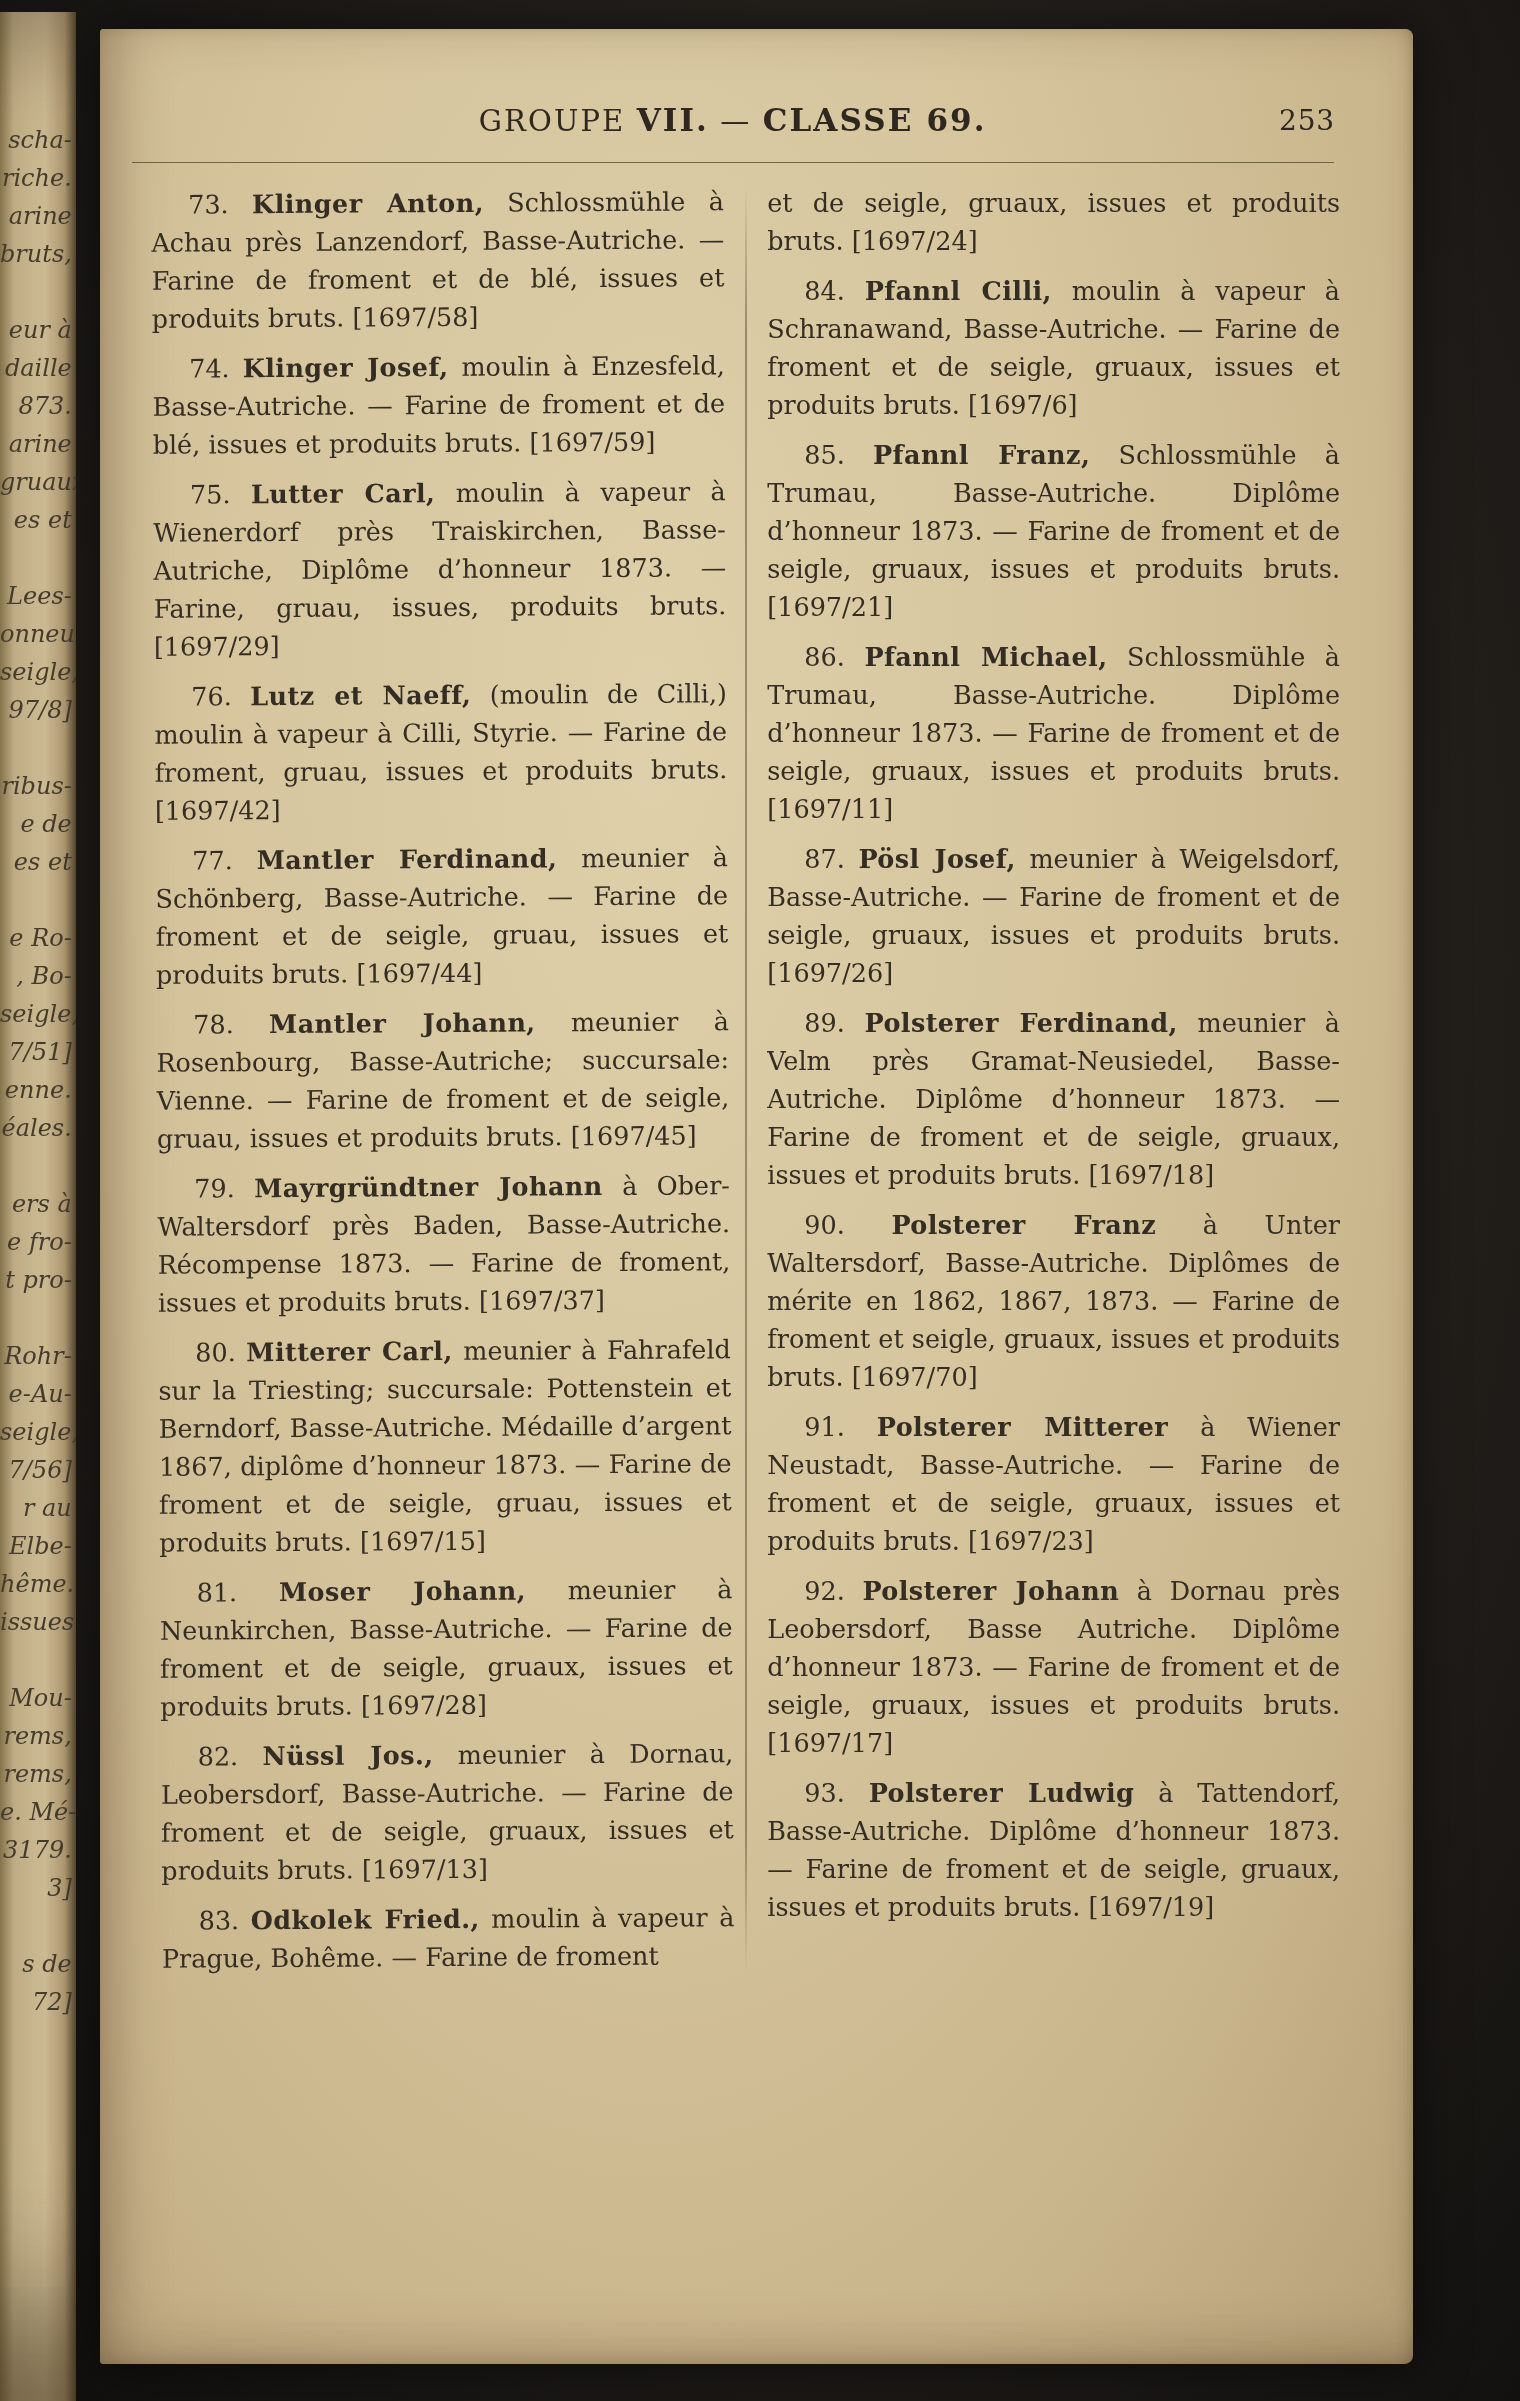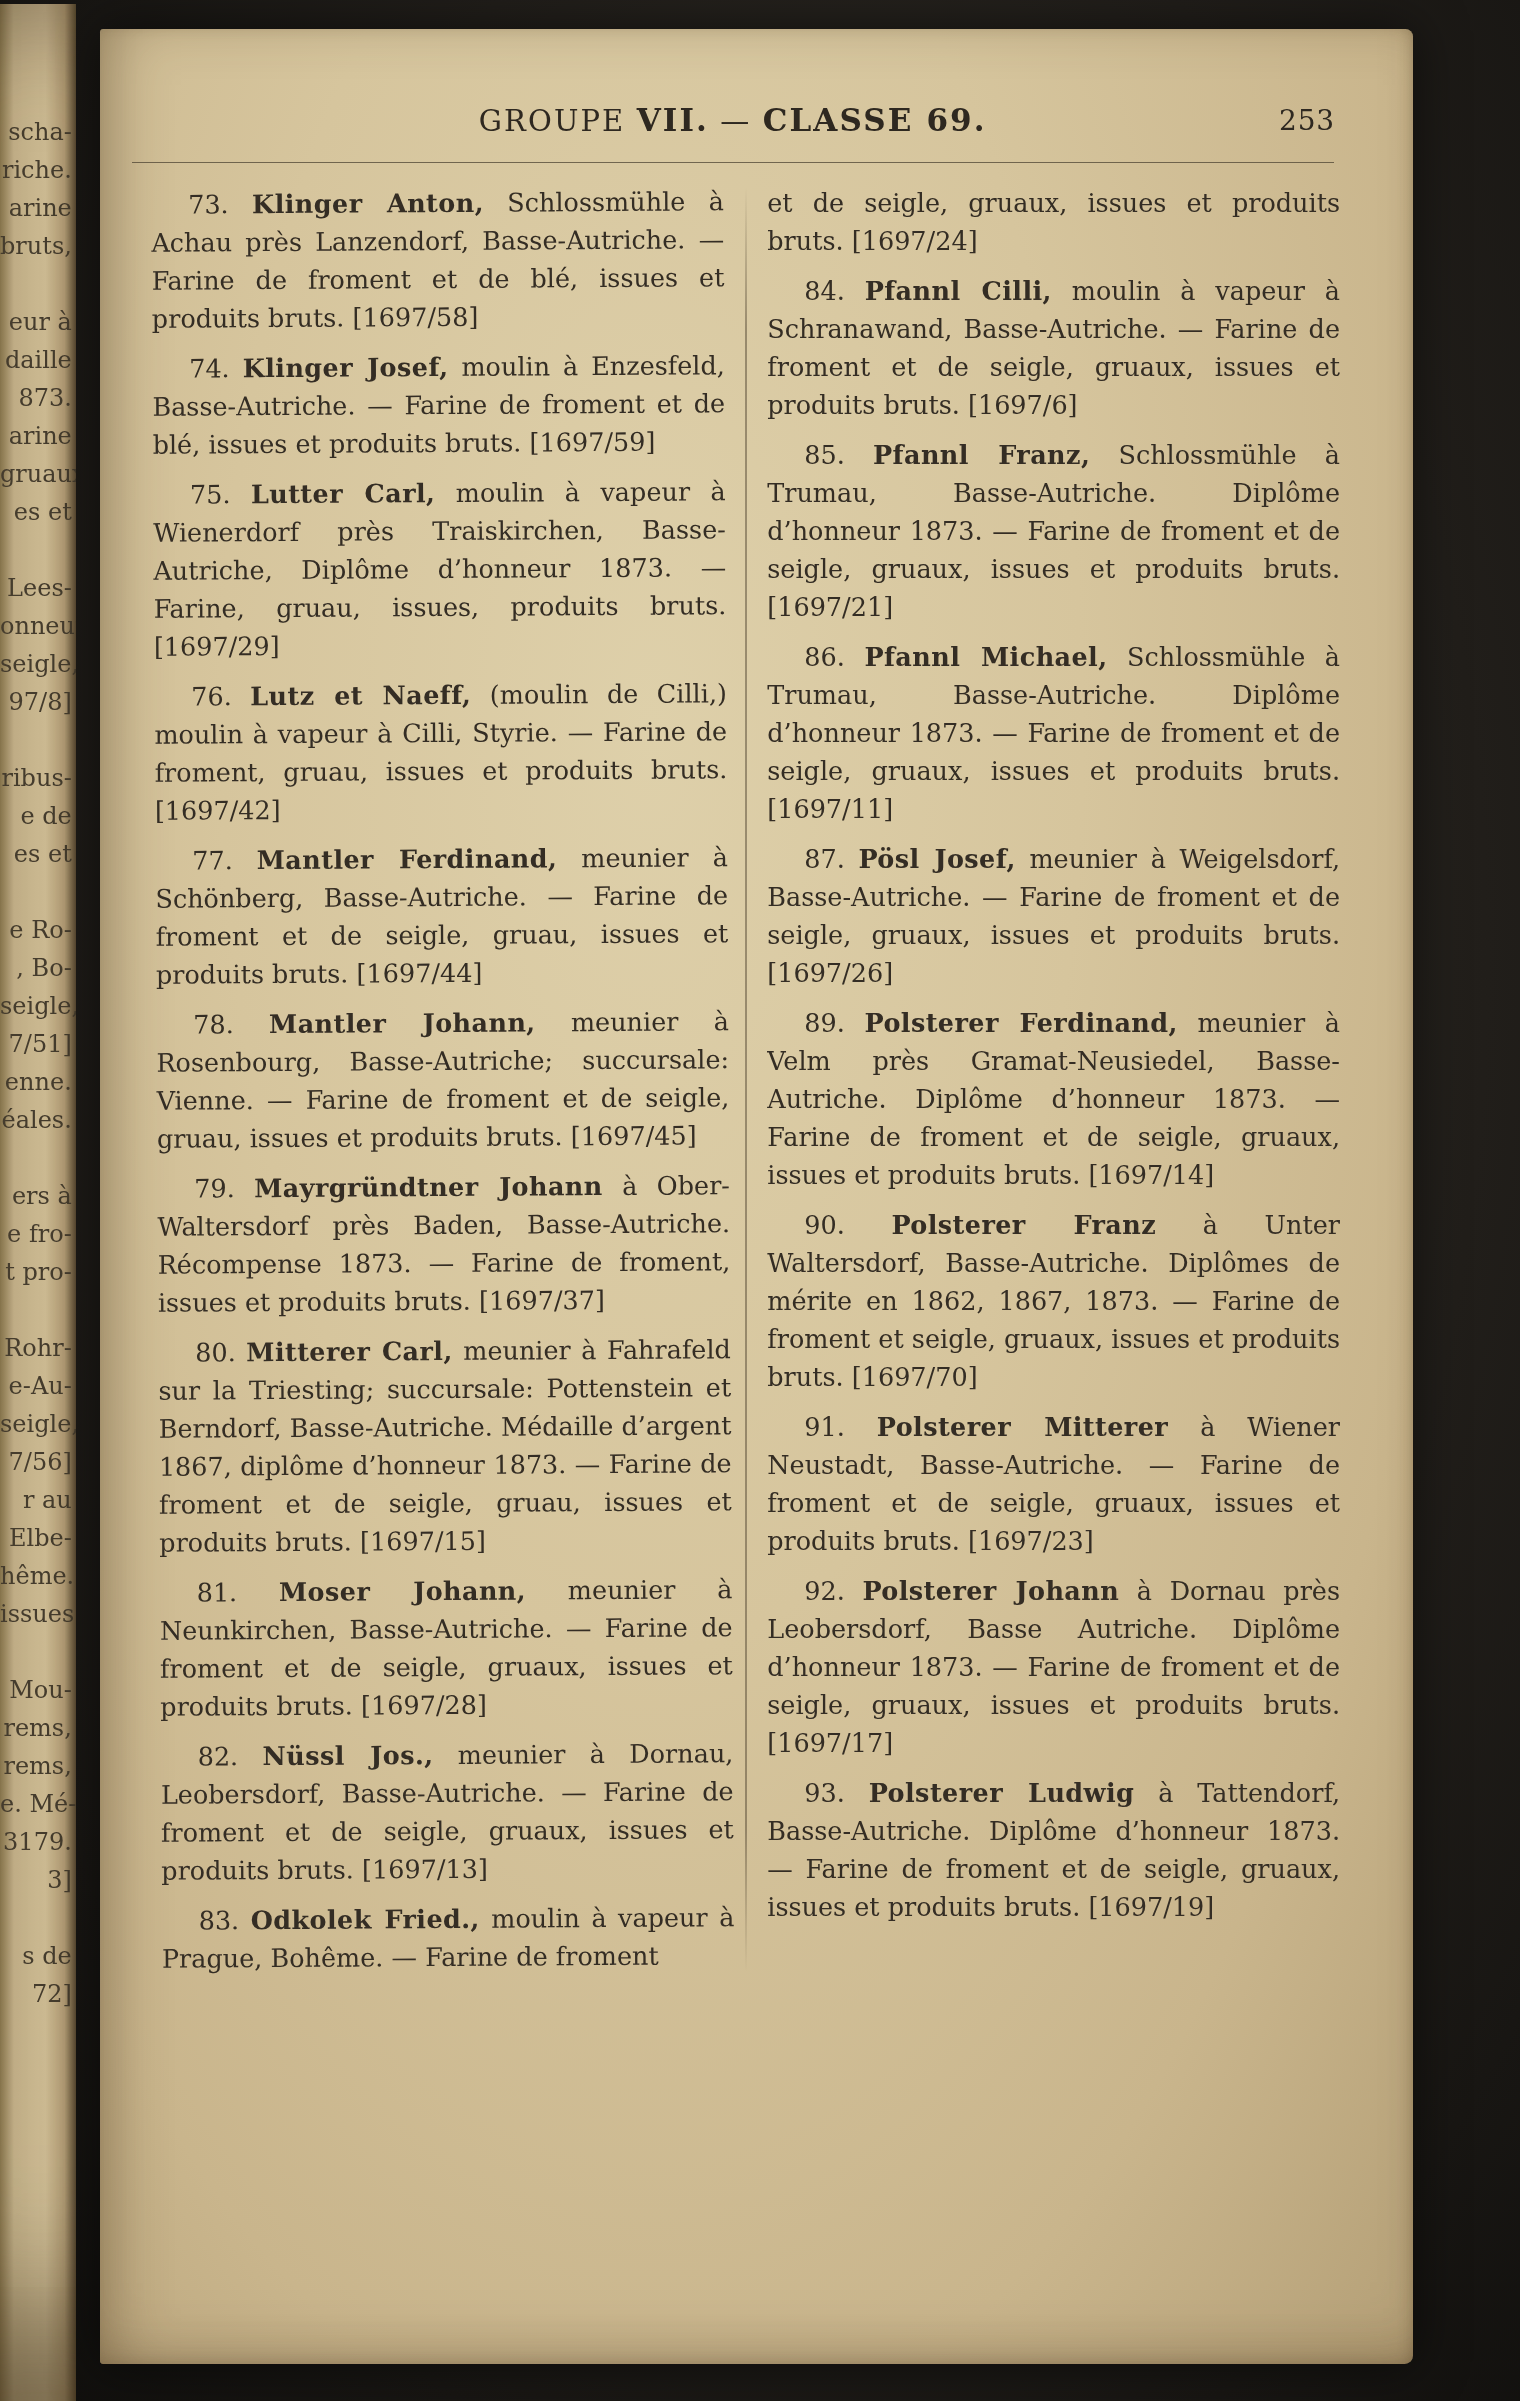--- a/index.html
+++ b/index.html
@@ -7,24 +7,25 @@
     width:1520px; height:2401px; position:relative; overflow:hidden;
     background:#141210;
     font-family:"DejaVu Serif","Liberation Serif",serif;
   }
   .backdrop {
     position:absolute; inset:0;
     background: radial-gradient(ellipse at 55% 40%, #343029 0%, #211e1a 55%, #0f0e0c 100%);
   }
   
   .sliver {
-    position:absolute; left:0; top:4px; bottom:0; width:76px;
+    position:absolute; left:0; top:12px; bottom:0; width:76px;
     background: linear-gradient(90deg, #8a774f 0%, #c3b189 18%, #cfbd95 60%, #b7a178 85%, #5f4f35 100%);
     box-shadow: inset 0 -187px 144px -102px rgba(55,42,22,.6),
                 inset 0 110px 102px -85px rgba(55,42,22,.4);
+    font-style: italic;
   }
   .sliver-text {
     height:100%; box-sizing:border-box; overflow:hidden;
     padding:109px 4.2px 0 0; text-align:right;
     font-size:24px; line-height:38px; color:#453c2d;
   }
   .frag { height:38px; white-space:nowrap; }
 
   
   .page {
@@ -150,21 +151,21 @@
         <p class="entry"><span class="num">82.</span> <span class="name">Nüssl Jos.,</span> <span class="body">meunier à Dornau, Leobersdorf, Basse-Autriche. — Farine de froment et de seigle, gruaux, issues et produits bruts.</span> <span class="ref">[1697/13]</span></p>
         <p class="entry"><span class="num">83.</span> <span class="name">Odkolek Fried.,</span> <span class="body">moulin à vapeur à Prague, Bohême. — Farine de froment</span> <span class="ref"></span></p>
       </div>
 
       <div class="col col-right">
         <p class="entry cont"><span class="body">et de seigle, gruaux, issues et produits bruts.</span> <span class="ref">[1697/24]</span></p>
         <p class="entry"><span class="num">84.</span> <span class="name">Pfannl Cilli,</span> <span class="body">moulin à vapeur à Schranawand, Basse-Autriche. — Farine de froment et de seigle, gruaux, issues et produits bruts.</span> <span class="ref">[1697/6]</span></p>
         <p class="entry"><span class="num">85.</span> <span class="name">Pfannl Franz,</span> <span class="body">Schlossmühle à Trumau, Basse-Autriche. Diplôme d’honneur 1873. — Farine de froment et de seigle, gruaux, issues et produits bruts.</span> <span class="ref">[1697/21]</span></p>
         <p class="entry"><span class="num">86.</span> <span class="name">Pfannl Michael,</span> <span class="body">Schlossmühle à Trumau, Basse-Autriche. Diplôme d’honneur 1873. — Farine de froment et de seigle, gruaux, issues et produits bruts.</span> <span class="ref">[1697/11]</span></p>
         <p class="entry"><span class="num">87.</span> <span class="name">Pösl Josef,</span> <span class="body">meunier à Weigelsdorf, Basse-Autriche. — Farine de froment et de seigle, gruaux, issues et produits bruts.</span> <span class="ref">[1697/26]</span></p>
-        <p class="entry"><span class="num">89.</span> <span class="name">Polsterer Ferdinand,</span> <span class="body">meunier à Velm près Gramat-Neusiedel, Basse-Autriche. Diplôme d’honneur 1873. — Farine de froment et de seigle, gruaux, issues et produits bruts.</span> <span class="ref">[1697/14]</span></p>
+        <p class="entry"><span class="num">89.</span> <span class="name">Polsterer Ferdinand,</span> <span class="body">meunier à Velm près Gramat-Neusiedel, Basse-Autriche. Diplôme d’honneur 1873. — Farine de froment et de seigle, gruaux, issues et produits bruts.</span> <span class="ref">[1697/18]</span></p>
         <p class="entry"><span class="num">90.</span> <span class="name">Polsterer Franz</span> <span class="body">à Unter Waltersdorf, Basse-Autriche. Diplômes de mérite en 1862, 1867, 1873. — Farine de froment et seigle, gruaux, issues et produits bruts.</span> <span class="ref">[1697/70]</span></p>
         <p class="entry"><span class="num">91.</span> <span class="name">Polsterer Mitterer</span> <span class="body">à Wiener Neustadt, Basse-Autriche. — Farine de froment et de seigle, gruaux, issues et produits bruts.</span> <span class="ref">[1697/23]</span></p>
         <p class="entry"><span class="num">92.</span> <span class="name">Polsterer Johann</span> <span class="body">à Dornau près Leobersdorf, Basse Autriche. Diplôme d’honneur 1873. — Farine de froment et de seigle, gruaux, issues et produits bruts.</span> <span class="ref">[1697/17]</span></p>
         <p class="entry"><span class="num">93.</span> <span class="name">Polsterer Ludwig</span> <span class="body">à Tattendorf, Basse-Autriche. Diplôme d’honneur 1873. — Farine de froment et de seigle, gruaux, issues et produits bruts.</span> <span class="ref">[1697/19]</span></p>
       </div>
     </div>
 
   </div>
 </div>
 

